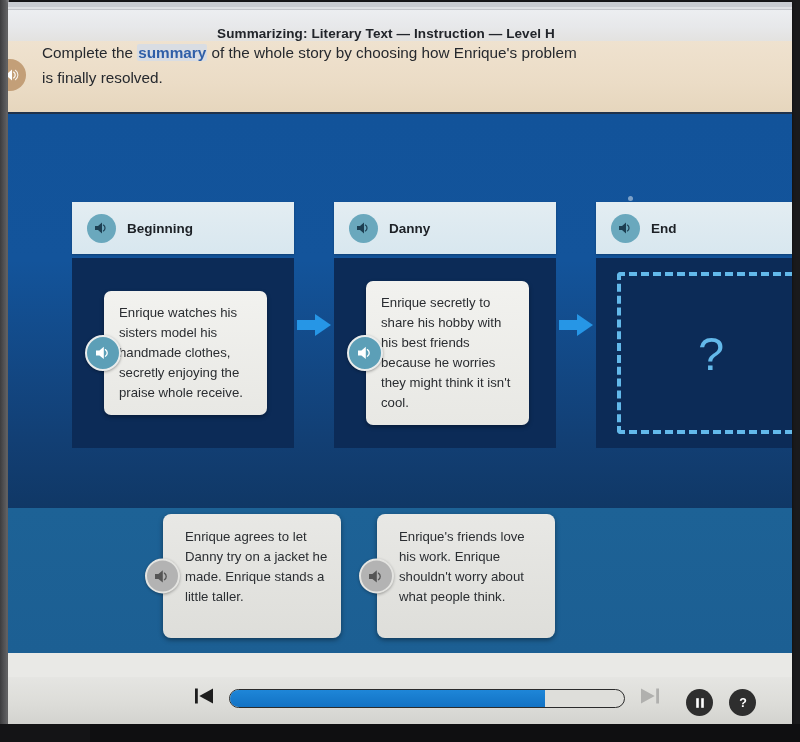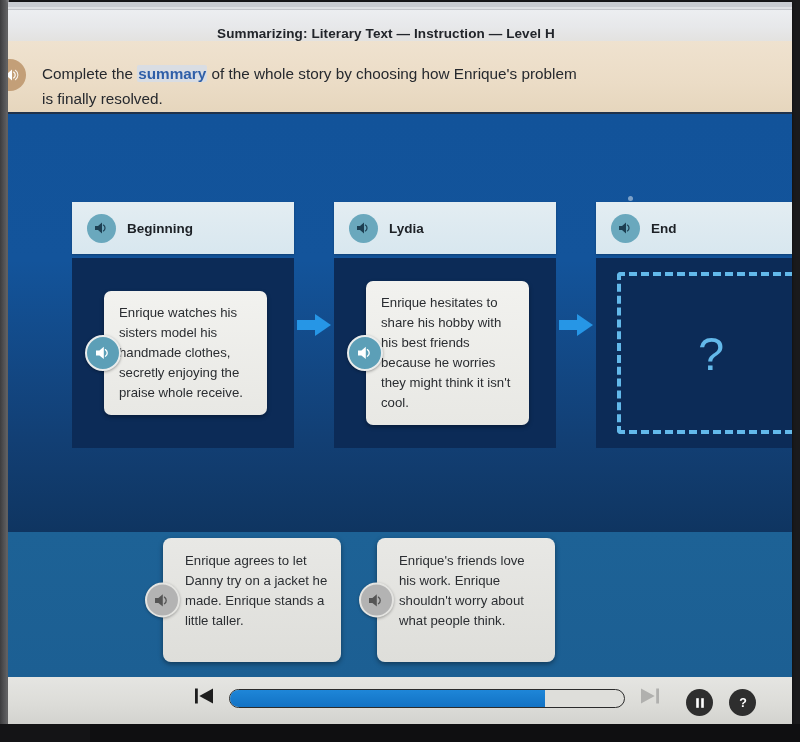--- a/index.html
+++ b/index.html
@@ -78,21 +78,21 @@
     transform: translateX(-14px);
   }
 
   
   .instruction {
     position: absolute;
     left: 0; top: 39px;
     width: 100%; height: 73px;
     background: linear-gradient(180deg,#efe2cf 0%, #ebdcc6 60%, #e6d6bd 100%);
     display: flex;
-    align-items: flex-end;
+    align-items: flex-start;
     border-bottom: 2px solid #20324a;
   }
   .instruction .spk-tan {
     position: absolute;
     left: -14px; top: 18px;
     width: 32px; height: 32px;
     border-radius: 50%;
     background: #c39f78;
     display: flex; align-items: center; justify-content: center;
   }
@@ -223,21 +223,21 @@
     position: absolute; left: 18px; top: 0;
     width: 0; height: 0;
     border-top: 11px solid transparent;
     border-bottom: 11px solid transparent;
     border-left: 16px solid #2696e6;
   }
 
   
   .tray {
     position: absolute;
-    left: 0; top: 530px;
+    left: 0; top: 506px;
     width: 100%; height: 145px;
     background: linear-gradient(180deg,#1d6296 0%, #1c5f93 100%);
   }
   .options {
     position: absolute;
     left: 155px; top: 6px;
     display: flex;
     gap: 36px;
   }
   .option {
@@ -375,31 +375,31 @@
         </div>
 
         <div class="stage-col">
           <div class="stage-head">
             <div class="spk teal">
               <svg width="15" height="14" viewBox="0 0 15 14" aria-hidden="true">
                 <path d="M1 5h3l4-3.4v10.8L4 9H1z" fill="#1d3f52"></path>
                 <path d="M9.4 4.1a3.4 3.4 0 010 5.8" stroke="#1d3f52" stroke-width="1.2" fill="none" stroke-linecap="round"></path>
               </svg>
             </div>
-            <div class="hlabel">Lydia</div>
+            <div class="hlabel">Danny</div>
           </div>
           <div class="stage-body">
             <div class="note">
               <div class="spk-side">
                 <svg width="17" height="16" viewBox="0 0 17 16" aria-hidden="true">
                   <path d="M1 5.5h3.4l4.4-3.8v12.2L4.4 10.4H1z" fill="#ffffff"></path>
                   <path d="M10.4 4.6a3.9 3.9 0 010 6.6" stroke="#ffffff" stroke-width="1.3" fill="none" stroke-linecap="round"></path>
                 </svg>
               </div>
-              <span>Enrique hesitates to share his hobby with his best friends because he worries they might think it isn't cool.</span>
+              <span>Enrique secretly to share his hobby with his best friends because he worries they might think it isn't cool.</span>
             </div>
           </div>
         </div>
 
         <div class="arrow-wrap">
           <div class="arrow">
             <div class="shaft"></div>
               <div class="head"></div>
           </div>
         </div>

